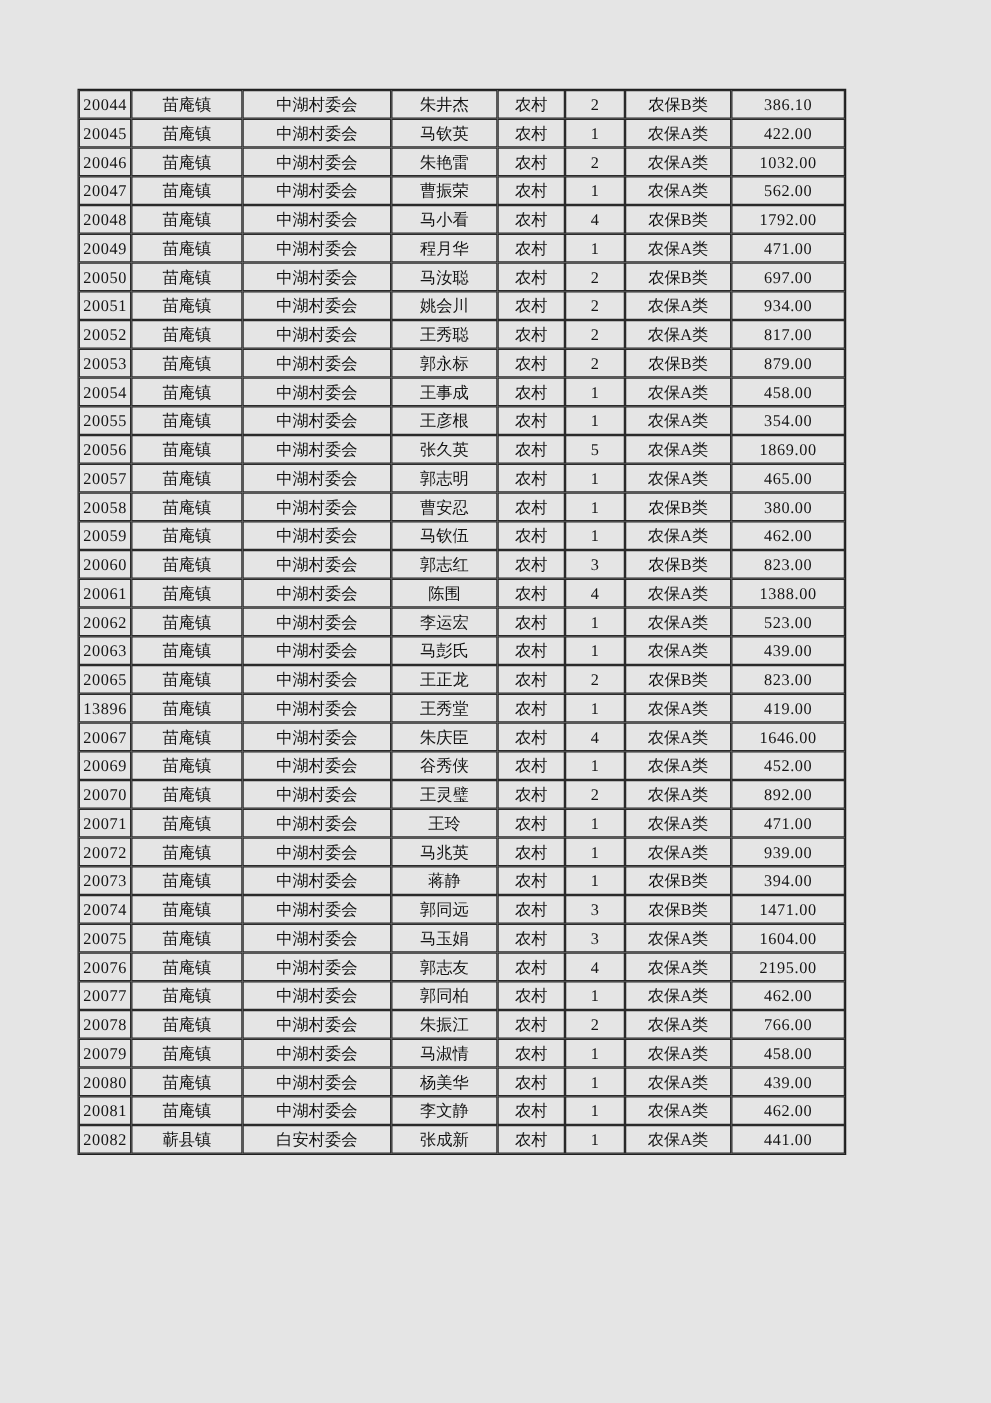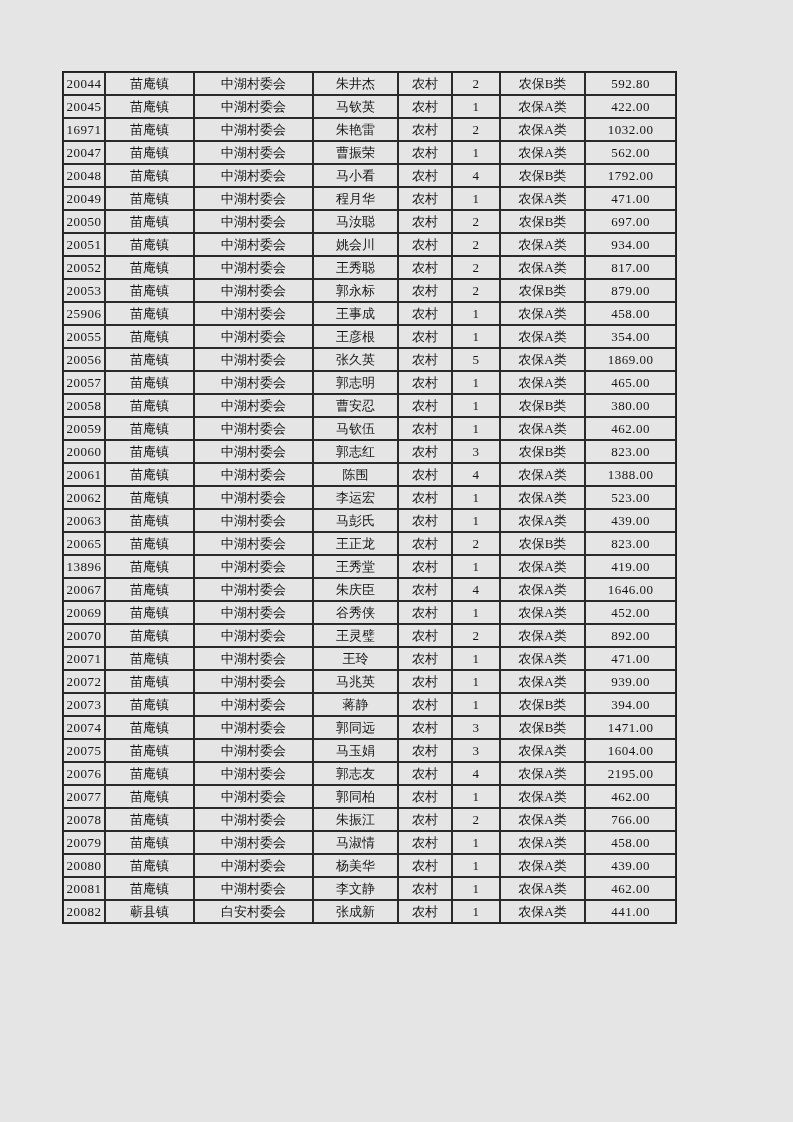--- a/index.html
+++ b/index.html
@@ -60,34 +60,34 @@
       </colgroup>
     <tbody>
         <tr>
           <td class="num">20044</td>
           <td>苗庵镇</td>
           <td>中湖村委会</td>
           <td>朱井杰</td>
           <td>农村</td>
           <td class="num">2</td>
           <td>农保B类</td>
-          <td class="num">592.80</td>
+          <td class="num">386.10</td>
         </tr>
         <tr>
           <td class="num">20045</td>
           <td>苗庵镇</td>
           <td>中湖村委会</td>
           <td>马钦英</td>
           <td>农村</td>
           <td class="num">1</td>
           <td>农保A类</td>
           <td class="num">422.00</td>
         </tr>
         <tr>
-          <td class="num">16971</td>
+          <td class="num">20046</td>
           <td>苗庵镇</td>
           <td>中湖村委会</td>
           <td>朱艳雷</td>
           <td>农村</td>
           <td class="num">2</td>
           <td>农保A类</td>
           <td class="num">1032.00</td>
         </tr>
         <tr>
           <td class="num">20047</td>
@@ -153,21 +153,21 @@
           <td class="num">20053</td>
           <td>苗庵镇</td>
           <td>中湖村委会</td>
           <td>郭永标</td>
           <td>农村</td>
           <td class="num">2</td>
           <td>农保B类</td>
           <td class="num">879.00</td>
         </tr>
         <tr>
-          <td class="num">25906</td>
+          <td class="num">20054</td>
           <td>苗庵镇</td>
           <td>中湖村委会</td>
           <td>王事成</td>
           <td>农村</td>
           <td class="num">1</td>
           <td>农保A类</td>
           <td class="num">458.00</td>
         </tr>
         <tr>
           <td class="num">20055</td>

